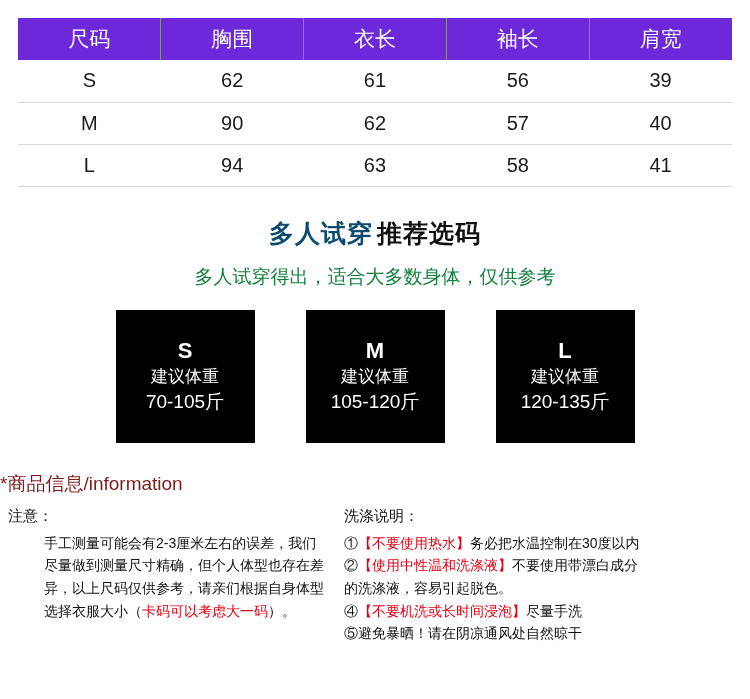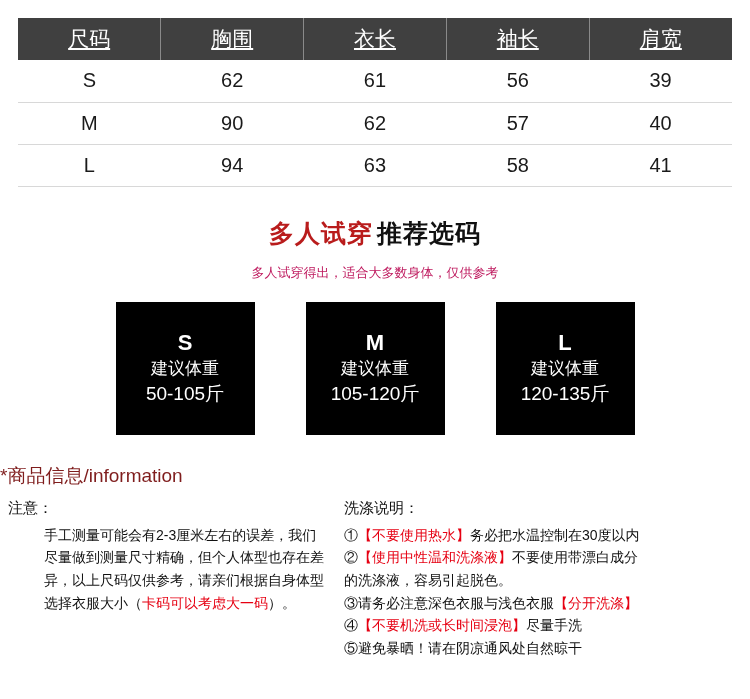--- a/index.html
+++ b/index.html
@@ -26,50 +26,49 @@
   }
   .size-table th, .size-table td {
     text-align: center;
     font-size: 20px;
     font-weight: normal;
     padding: 0;
     height: 42px;
     vertical-align: middle;
   }
   .size-table thead tr {
-    background: #404040;
+    background: #6d28d9;
     color: #ffffff;
-    text-decoration: underline;
   }
   .size-table thead th {
     font-size: 21px;
     border-right: 1px solid #8a8a8a;
   }
   .size-table thead th:last-child { border-right: none; }
   .size-table tbody tr {
     border-bottom: 1px solid #d8d8d8;
   }
   .size-table tbody tr:last-child { border-bottom: 1px solid #d8d8d8; }
   .size-table tbody td { color: #1a1a1a; }
 
   
   .rec-heading {
     text-align: center;
     margin-top: 30px;
     font-size: 25px;
     font-weight: bold;
     letter-spacing: 1px;
   }
-  .rec-heading .h-left { color: #b91c1c; margin-top: 7px; }
+  .rec-heading .h-left { color: #0c4a6e; margin-top: 7px; }
   .rec-heading .h-right { color: #111; margin-left: 4px; }
   .rec-sub {
     text-align: center;
     margin-top: 14px;
-    font-size: 13px;
-    color: #be185d;
+    font-size: 19px;
+    color: #15803d;
   }
 
   
   .cards {
     display: flex;
     justify-content: center;
     gap: 51px;
     margin-top: 20px;
   }
   .card {
@@ -161,21 +160,21 @@
 
   <div class="rec-heading">
     <span class="h-left">多人试穿</span><span class="h-right">推荐选码</span>
   </div>
   <div class="rec-sub">多人试穿得出，适合大多数身体，仅供参考</div>
 
   <div class="cards">
     <div class="card">
       <div class="c-size">S</div>
       <div class="c-label">建议体重</div>
-      <div class="c-weight">50-105斤</div>
+      <div class="c-weight">70-105斤</div>
     </div>
     <div class="card">
       <div class="c-size">M</div>
       <div class="c-label">建议体重</div>
       <div class="c-weight">105-120斤</div>
     </div>
     <div class="card">
       <div class="c-size">L</div>
       <div class="c-label">建议体重</div>
       <div class="c-weight">120-135斤</div>
@@ -202,23 +201,20 @@
       <div class="wash-line">
         <span>①</span><span class="red">【不要使用热水】</span><span>务必把水温控制在30度以内</span>
       </div>
       <div class="wash-line">
         <span>②</span><span class="red">【使用中性温和洗涤液】</span><span>不要使用带漂白成分</span>
       </div>
       <div class="wash-line">
         <span>的洗涤液，容易引起脱色。</span>
       </div>
       <div class="wash-line">
-        <span>③</span><span>请务必注意深色衣服与浅色衣服</span><span class="red">【分开洗涤】</span>
-      </div>
-      <div class="wash-line">
         <span>④</span><span class="red">【不要机洗或长时间浸泡】</span><span>尽量手洗</span>
       </div>
       <div class="wash-line">
         <span>⑤</span><span>避免暴晒！请在阴凉通风处自然晾干</span>
       </div>
     </div>
 
   </div>
 
 </div>

